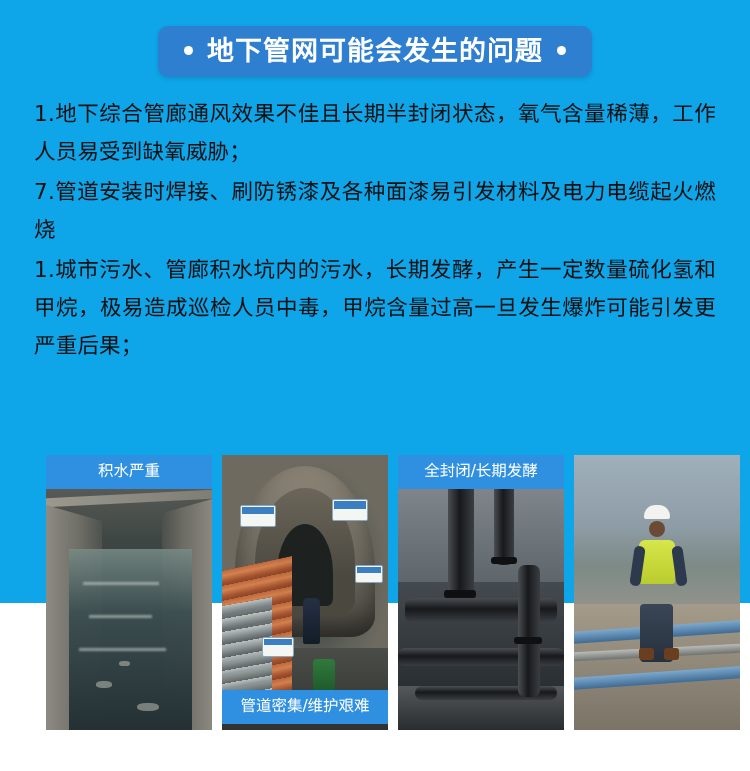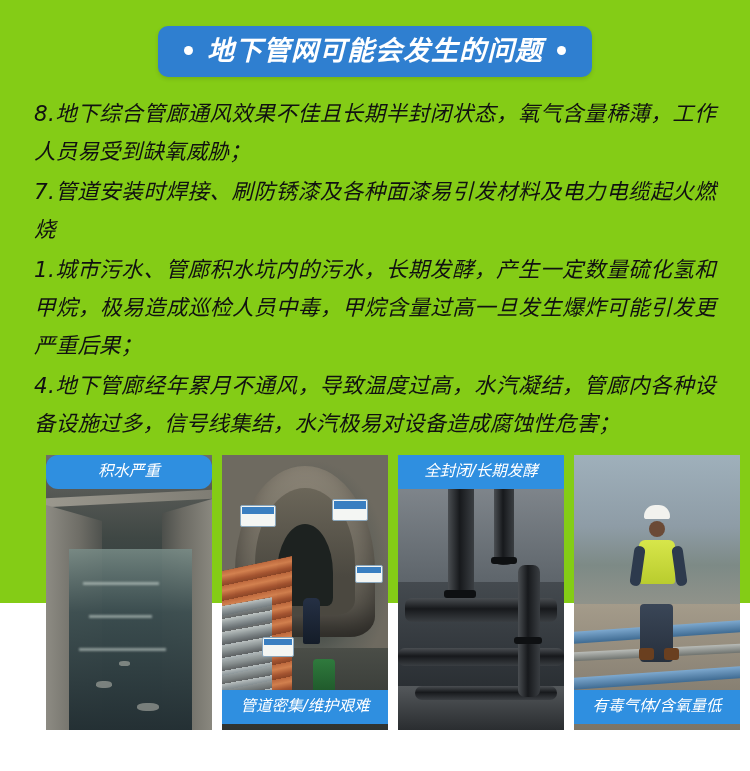--- a/index.html
+++ b/index.html
@@ -11,22 +11,21 @@
     width: 750px;
     height: 771px;
     font-family: "DejaVu Sans", "Liberation Sans", sans-serif;
     color: #1a1a1a;
     overflow: hidden;
   }
   .page {
     position: relative;
     width: 750px;
     height: 603px;
-    background: #84cc16;
-    font-style: italic;
+    background: #0ea5e9;
   }
 
   
   .title-wrap {
     display: flex;
     justify-content: center;
     align-items: center;
     padding-top: 26px;
   }
   .title-badge {
@@ -90,21 +89,21 @@
     background: #2f8fe0;
     color: #ffffff;
     font-size: 15.5px;
     line-height: 1.2;
     padding: 7px 4px 8px 4px;
     text-align: center;
     white-space: nowrap;
   }
   .cap-top { top: 0; }
   .cap-bottom { bottom: 6px; }
-  .cap-left { text-align: left; padding-left: 9px; border-radius: 12px; }
+  .cap-left { text-align: left; padding-left: 9px; }
 
   
   .p1-bg {
     position: absolute; inset: 0;
     background:
       linear-gradient(180deg, #6d6f6a 0%, #585a56 12%, #3f4744 30%, #2d3a3c 55%, #253134 100%);
   }
   .p1-wall-l {
     position: absolute; left: 0; top: 18%; width: 34%; height: 82%;
     background: linear-gradient(90deg, #8d8b83 0%, #6e6d66 60%, #4f524e 100%);
@@ -290,24 +289,23 @@
 
   <div class="title-wrap">
     <div class="title-badge">
       <span class="title-dot"></span>
       <span class="title-text">地下管网可能会发生的问题</span>
       <span class="title-dot"></span>
     </div>
   </div>
 
   <div class="body-text">
-    <p class="para">8.地下综合管廊通风效果不佳且长期半封闭状态，氧气含量稀薄，工作人员易受到缺氧威胁；</p>
+    <p class="para">1.地下综合管廊通风效果不佳且长期半封闭状态，氧气含量稀薄，工作人员易受到缺氧威胁；</p>
     <p class="para">7.管道安装时焊接、刷防锈漆及各种面漆易引发材料及电力电缆起火燃烧</p>
     <p class="para">1.城市污水、管廊积水坑内的污水，长期发酵，产生一定数量硫化氢和甲烷，极易造成巡检人员中毒，甲烷含量过高一旦发生爆炸可能引发更严重后果；</p>
-    <p class="para">4.地下管廊经年累月不通风，导致温度过高，水汽凝结，管廊内各种设备设施过多，信号线集结，水汽极易对设备造成腐蚀性危害；</p>
   </div>
 
   <div class="photos">
 
     <div class="photo">
       <div class="p1-bg"></div>
       <div class="p1-ledge"></div>
       <div class="p1-wall-l"></div>
       <div class="p1-wall-r"></div>
       <div class="p1-water"></div>
@@ -360,17 +358,16 @@
       <div class="p4-pipe-grey" style="top:70%;"></div>
       <div class="p4-pipe-blue" style="top:79%;"></div>
       <div class="p4-helmet"></div>
       <div class="p4-head"></div>
       <div class="p4-vest"></div>
       <div class="p4-arm" style="left:35%; top:33%; transform:rotate(8deg);"></div>
       <div class="p4-arm" style="left:60%; top:33%; transform:rotate(-8deg);"></div>
       <div class="p4-legs"></div>
       <div class="p4-boot" style="left:39%;"></div>
       <div class="p4-boot" style="left:54%;"></div>
-      <div class="caption cap-bottom">有毒气体/含氧量低</div>
     </div>
 
   </div>
 </div>
 
 </body></html>

